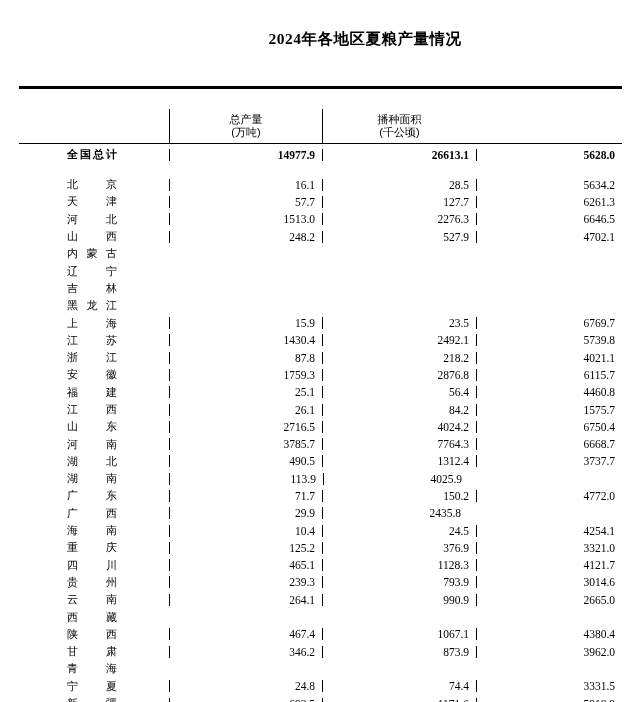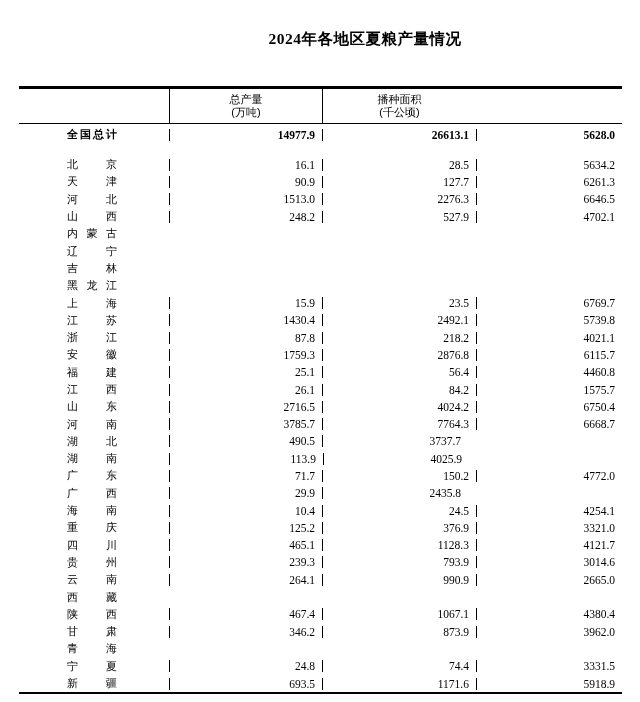--- a/index.html
+++ b/index.html
@@ -33,20 +33,21 @@
     left: 19px;
     top: 86px;
     width: 603px;
     border-top: 3px solid #000;
     border-bottom: 2.5px solid #000;
   }
   .thead {
     display: flex;
     height: 34px;
     border-bottom: 1.5px solid #000;
+    margin-top: 20px;
   }
   .cell { box-sizing: border-box; flex: 0 0 auto; }
   .c0 { width: 150px; }
   .c1 { width: 153px; }
   .c2 { width: 154px; }
   .c3 { width: 146px; }
   .vline { border-left: 1px solid #000; }
   .hcell {
     display: flex;
     flex-direction: column;
@@ -127,21 +128,21 @@
             </span></div>
           <div class="cell c1 vcell vline">16.1</div>
           <div class="cell c2 vcell vline">28.5</div>
           <div class="cell c3 vcell vline">5634.2</div>
         </div>
         <div class="row">
           <div class="cell c0 rcell"><span class="rname">
               <span>天</span>
               <span>津</span>
             </span></div>
-          <div class="cell c1 vcell vline">90.9</div>
+          <div class="cell c1 vcell vline">57.7</div>
           <div class="cell c2 vcell vline">127.7</div>
           <div class="cell c3 vcell vline">6261.3</div>
         </div>
         <div class="row">
           <div class="cell c0 rcell"><span class="rname">
               <span>河</span>
               <span>北</span>
             </span></div>
           <div class="cell c1 vcell vline">1513.0</div>
           <div class="cell c2 vcell vline">2276.3</div>
@@ -265,20 +266,21 @@
           <div class="cell c1 vcell vline">3785.7</div>
           <div class="cell c2 vcell vline">7764.3</div>
           <div class="cell c3 vcell vline">6668.7</div>
         </div>
         <div class="row">
           <div class="cell c0 rcell"><span class="rname">
               <span>湖</span>
               <span>北</span>
             </span></div>
           <div class="cell c1 vcell vline">490.5</div>
+          <div class="cell c2 vcell vline">1312.4</div>
           <div class="cell c3 vcell vline">3737.7</div>
         </div>
         <div class="row">
           <div class="cell c0 rcell"><span class="rname">
               <span>湖</span>
               <span>南</span>
             </span></div>
           <div class="cell c2 vcell vline">113.9</div>
           <div class="cell c3 vcell vline">4025.9</div>
         </div>

